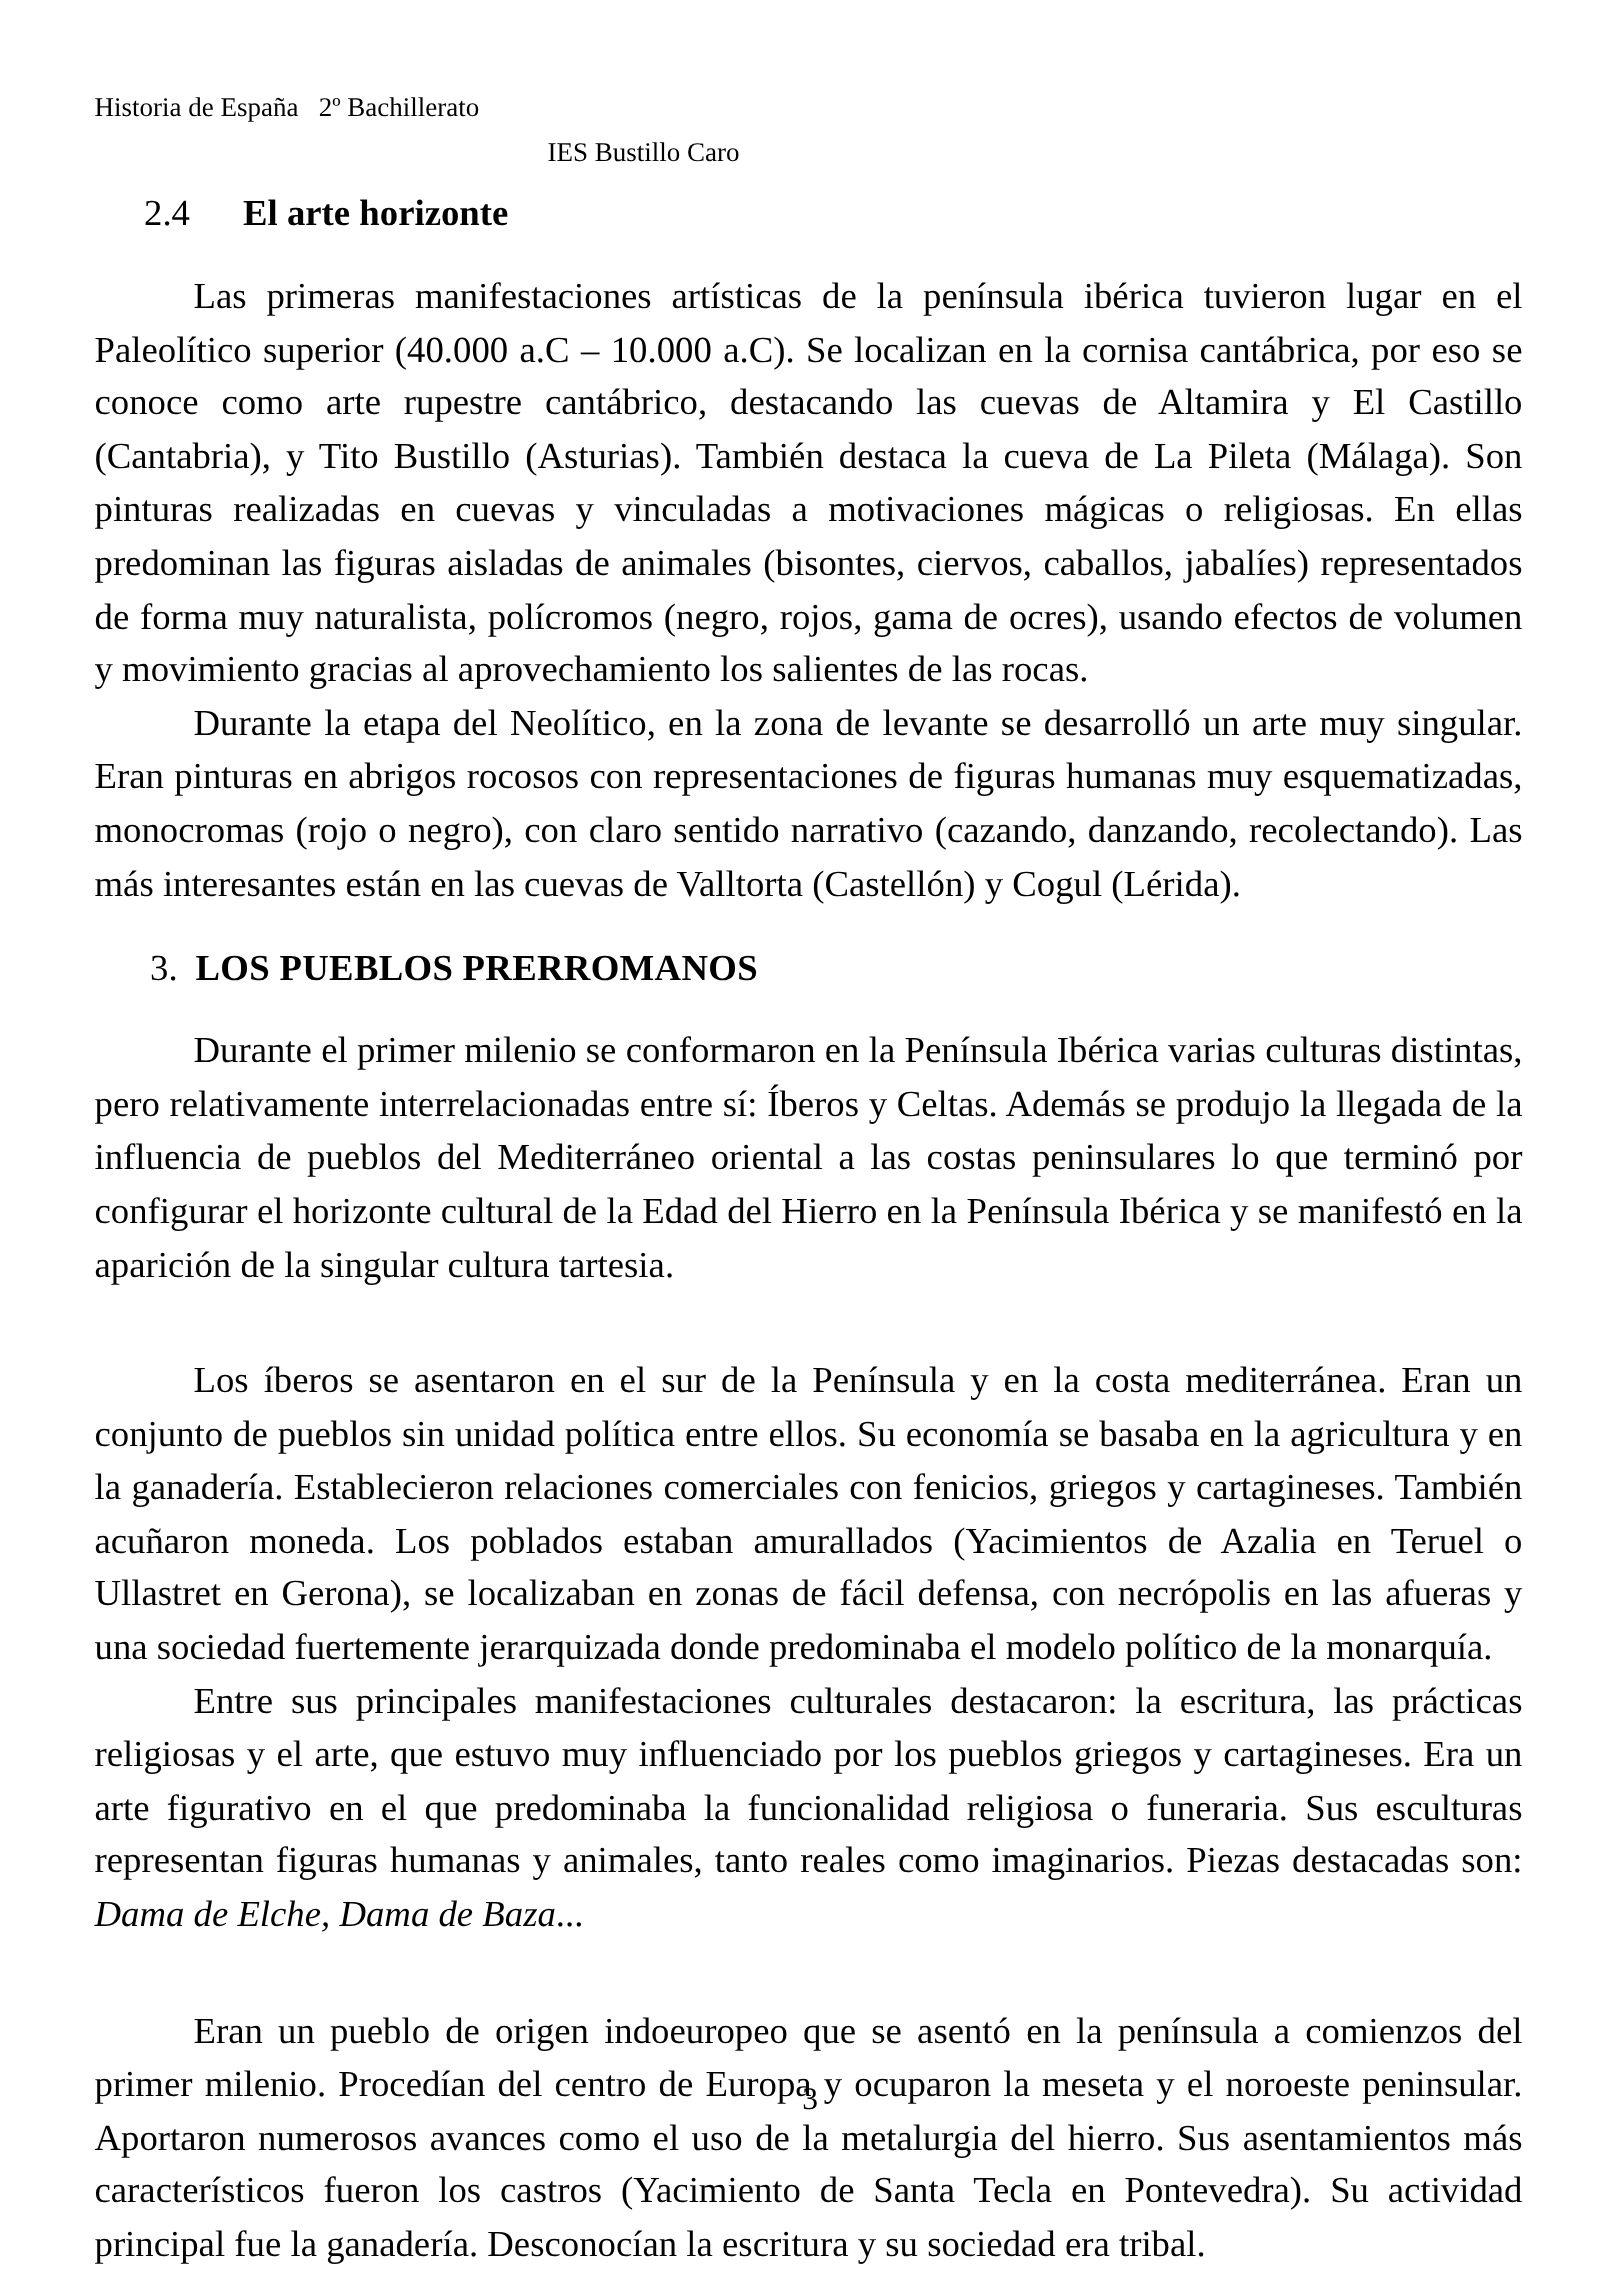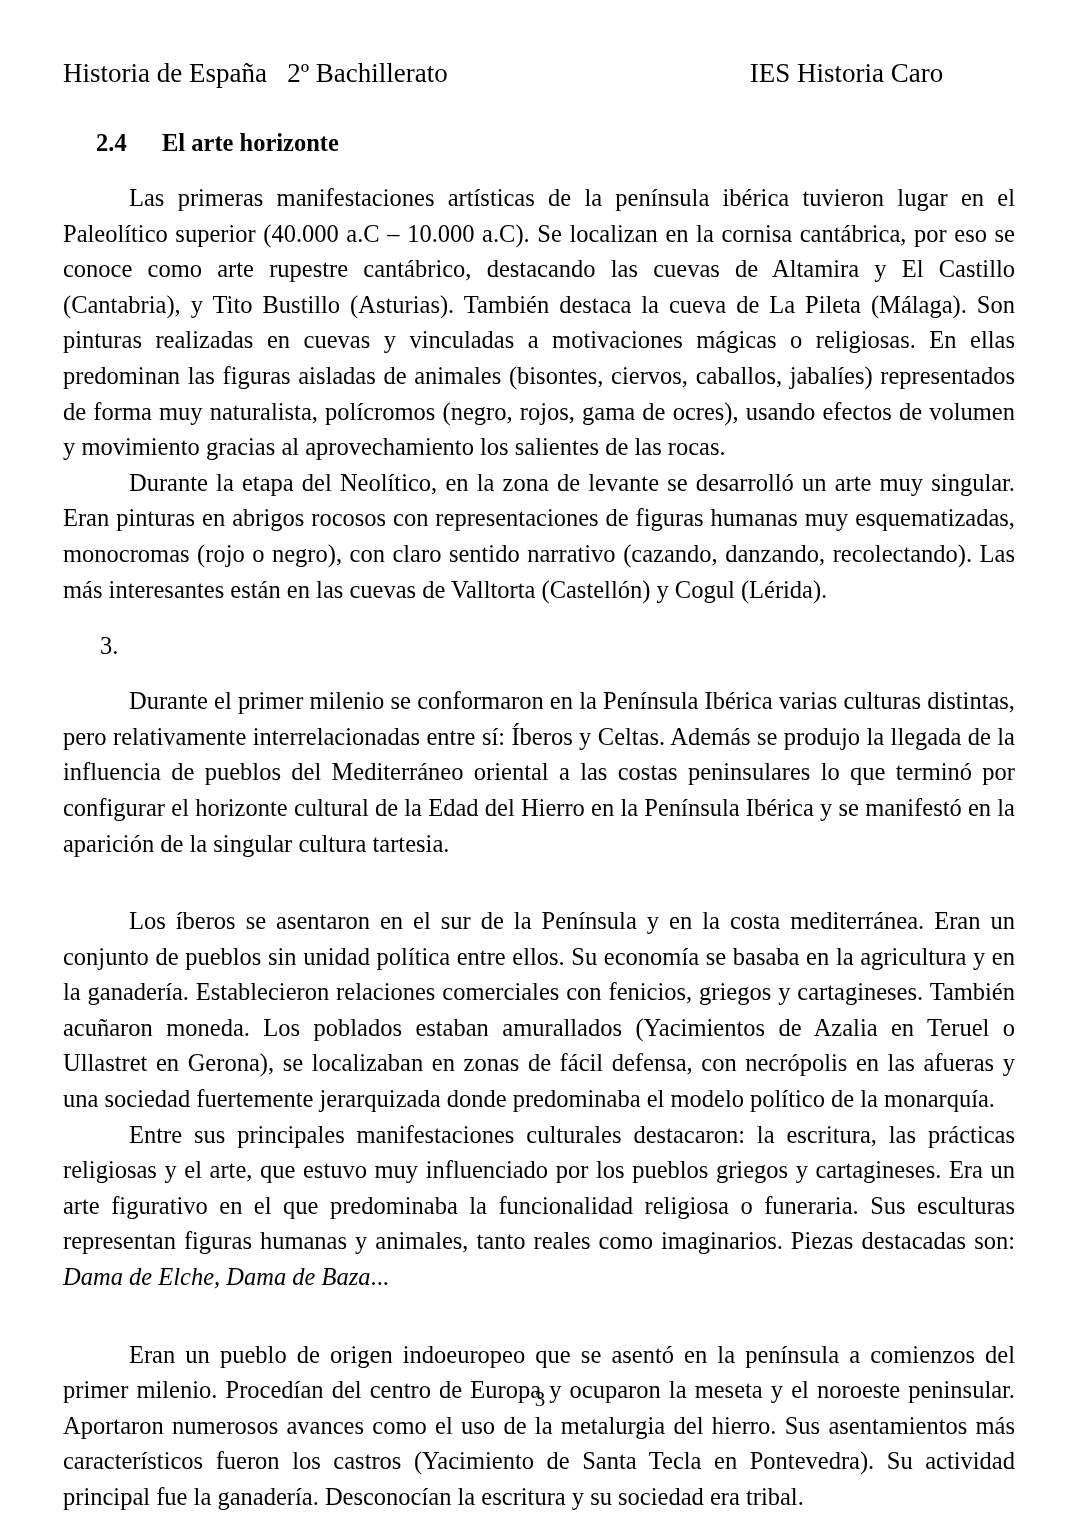--- a/index.html
+++ b/index.html
@@ -25,24 +25,25 @@
   }
 
   
   .header {
     position: absolute;
     top: 56px;
     left: 63px;
     width: 952px;
     height: 34px;
     display: flex;
-    align-items: center;
-    font-size: 27px;
+    align-items: flex-start;
+    font-size: 18px;
     line-height: 30px;
     white-space: pre;
+    flex-direction: column;
   }
   .header-left {
     display: inline-block;
   }
   .header-right {
     display: inline-block;
     margin-left: 302px;
   }
 
   
@@ -59,21 +60,21 @@
     align-items: baseline;
     font-size: 24.5px;
     line-height: 34px;
     margin: 0;
   }
   .h-sub .num {
     display: inline-block;
     width: 66px;
     flex: 0 0 66px;
     margin-left: 33px;
-    font-weight: bold;
+    font-weight: normal;
   }
   .h-sub .txt {
     font-weight: bold;
   }
 
   .h-main {
     display: flex;
     align-items: baseline;
     font-size: 24.5px;
     line-height: 34px;
@@ -119,39 +120,40 @@
     line-height: 26px;
   }
 </style>
 </head>
 <body>
 
 <div class="page">
 
   <div class="header">
     <span class="header-left">Historia de España   2º Bachillerato</span>
-    <span class="header-right">IES Historia Caro</span>
+    <span class="header-right">IES Bustillo Caro</span>
   </div>
 
   <div class="content">
 
     <div class="h-sub">
       <span class="num">2.4</span>
       <span class="txt">El arte horizonte</span>
     </div>
     <div class="gap-after-head"></div>
 
     <p class="body"><span>Las primeras manifestaciones artísticas de la península ibérica tuvieron lugar en el </span><b>Paleolítico superior</b><span> (40.000 a.C – 10.000 a.C). Se localizan en la cornisa cantábrica, por eso se conoce como </span><b>arte rupestre cantábrico</b><span>, destacando las cuevas de Altamira y El Castillo (Cantabria), y Tito Bustillo (Asturias). También destaca la cueva de La Pileta (Málaga). Son pinturas realizadas en cuevas y vinculadas a motivaciones </span><b>mágicas</b><span> o </span><b>religiosas</b><span>. En ellas predominan las figuras aisladas de </span><b>animales</b><span> (bisontes, ciervos, caballos, jabalíes) representados de forma muy naturalista, polícromos (negro, rojos, gama de ocres), usando efectos de volumen y movimiento gracias al aprovechamiento los salientes de las rocas.</span></p>
 
     <p class="body"><span>Durante la etapa del </span><b>Neolítico</b><span>, en la zona de </span><b>levante</b><span> se desarrolló un arte muy singular. Eran </span><b>pinturas</b><span> en abrigos rocosos con representaciones de figuras humanas muy esquematizadas, monocromas (rojo o negro), con claro sentido narrativo (cazando, danzando, recolectando). Las más interesantes están en las cuevas de Valltorta (Castellón) y Cogul (Lérida).</span></p>
 
     <div class="gap-before-head"></div>
 
     <div class="h-main">
       <span class="num">3.</span>
+      <span class="txt">LOS PUEBLOS PRERROMANOS</span>
     </div>
     <div class="gap-after-head"></div>
 
     <p class="body">Durante el primer milenio se conformaron en la Península Ibérica varias culturas distintas, pero relativamente interrelacionadas entre sí: Íberos y Celtas. Además se produjo la llegada de la influencia de pueblos del Mediterráneo oriental a las costas peninsulares lo que terminó por configurar el horizonte cultural de la Edad del Hierro en la Península Ibérica y se manifestó en la aparición de la singular cultura tartesia.</p>
 
     <div class="gap-before-head"></div>
 
     <div class="gap-after-head"></div>
 
     <p class="body">Los íberos se asentaron en el sur de la Península y en la costa mediterránea. Eran un conjunto de pueblos sin unidad política entre ellos. Su economía se basaba en la agricultura y en la ganadería. Establecieron relaciones comerciales con fenicios, griegos y cartagineses. También acuñaron moneda. Los poblados estaban amurallados (Yacimientos de Azalia en Teruel o Ullastret en Gerona), se localizaban en zonas de fácil defensa, con necrópolis en las afueras y una sociedad fuertemente jerarquizada donde predominaba el modelo político de la monarquía.</p>

